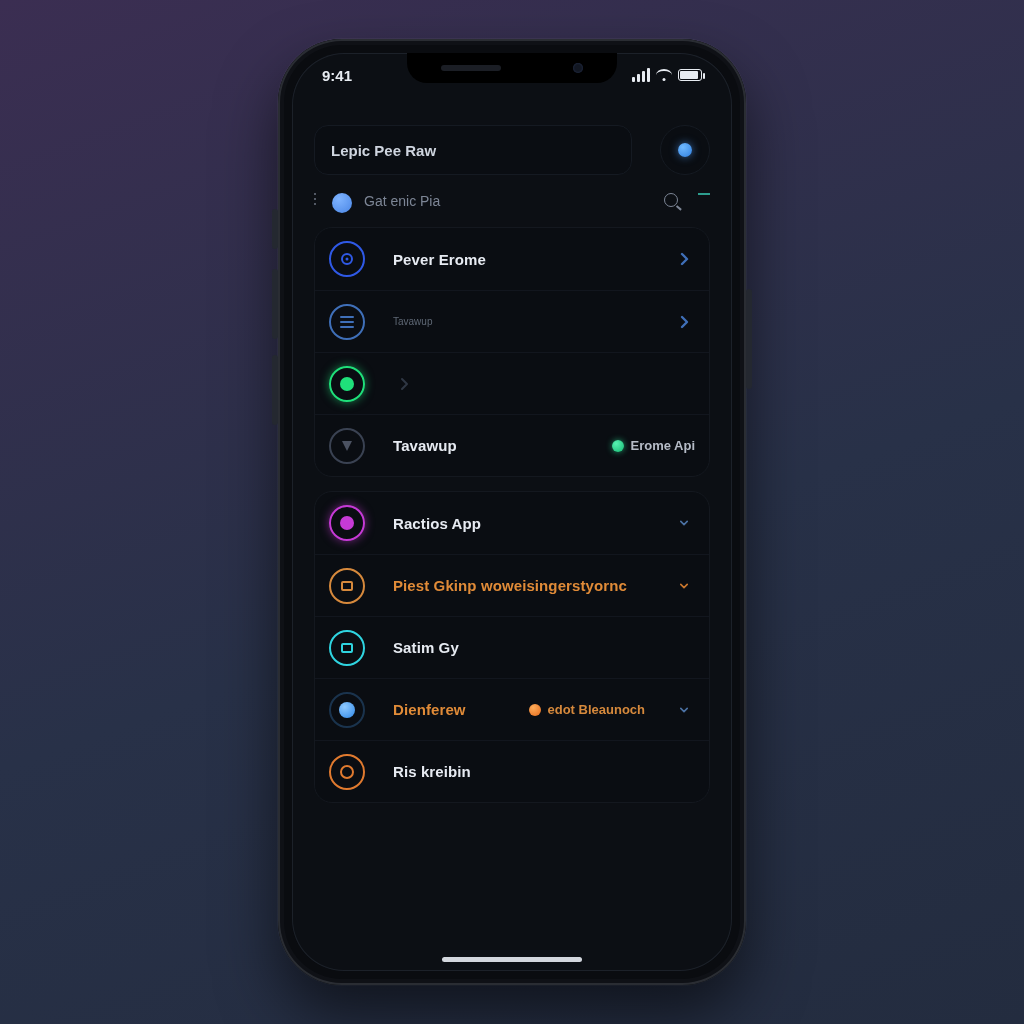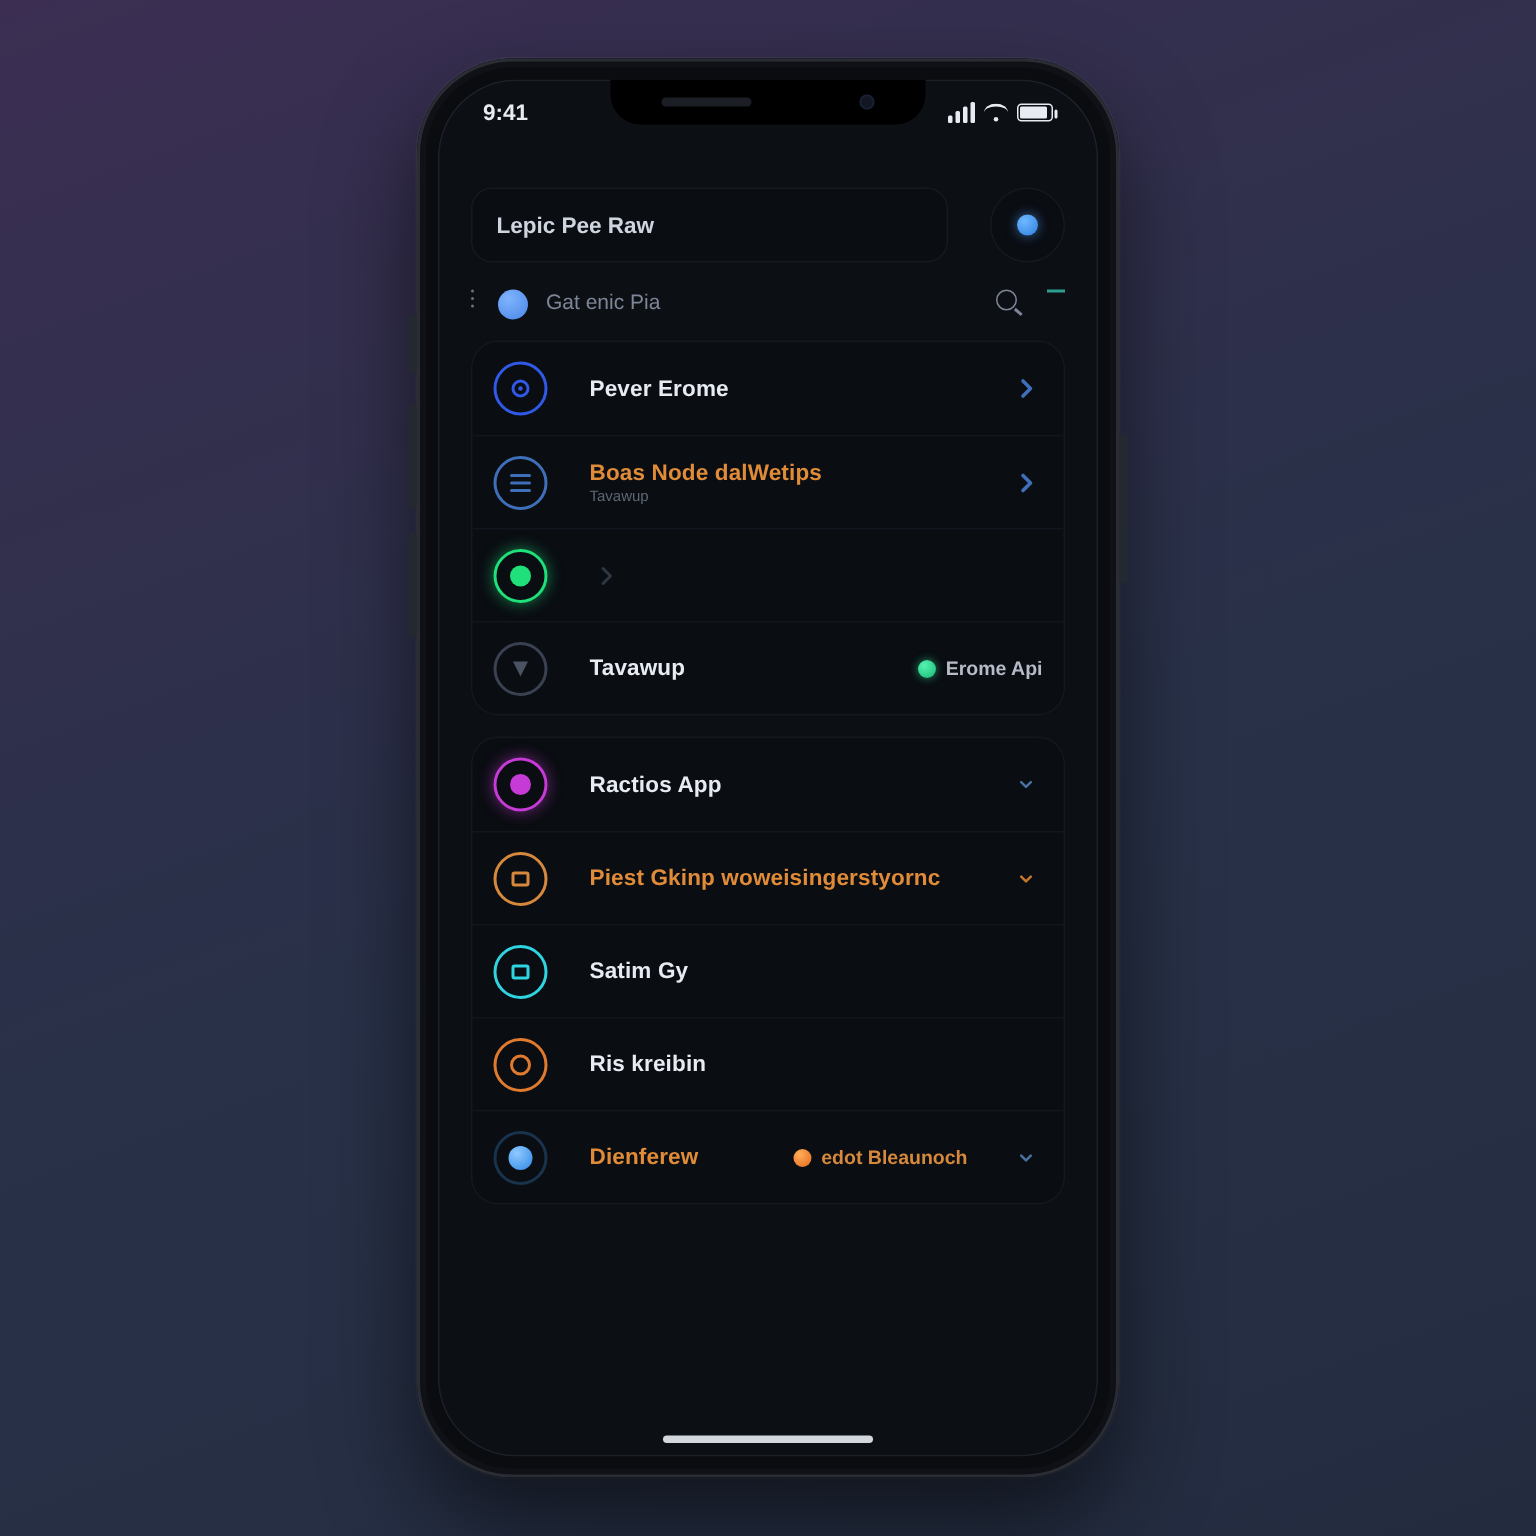--- a/index.html
+++ b/index.html
@@ -207,21 +207,20 @@
 
         <div class="row" style="--c:#3f6fb8">
           <span class="ic ring2">
               <span class="hbars">
                 <i></i>
                 <i></i>
                 <i></i>
               </span>
             </span>
           <div class="txt">
-            <span class="t1 orange">Boas Node dalWetips</span>
             <span class="t2">Tavawup</span>
           </div>
           <span class="chev">
               <svg width="12" height="14" viewBox="0 0 12 14" fill="none">
                 <path d="M4 2l5 5-5 5" stroke-width="2.4" stroke-linecap="round" stroke-linejoin="round"></path>
               </svg>
             </span>
         </div>
 
         <div class="row" style="--c:#1fe07a">
@@ -281,44 +280,44 @@
 
         <div class="row" style="--c:#2fd4e0">
           <span class="ic ring2">
               <span class="sq"></span>
             </span>
           <div class="txt">
               <span class="t1">Satim Gy</span>
             </div>
         </div>
 
-        <div class="row" style="--c:#e07a2f">
-          <span class="ic ring2">
-              <span class="hollow"></span>
-            </span>
-          <div class="txt">
-              <span class="t1">Ris kreibin</span>
-            </div>
-        </div>
-
         <div class="row" style="--c:#4aa7ff">
           <span class="ic" style="border:2px solid rgba(74,167,255,.25)">
               <span class="core" style="width:16px;height:16px;border-radius:50%;background:radial-gradient(circle at 35% 30%, #8fcaff, #2f87e6)"></span>
             </span>
           <div class="txt">
               <span class="t1 orange">Dienferew</span>
             </div>
           <span class="extra">
             <span class="mini-o"></span>
             <span>edot Bleaunoch</span>
           </span>
           <span class="chev sm">
               <svg width="14" height="12" viewBox="0 0 14 12" fill="none">
                 <path d="M3 4l4 4 4-4" stroke-width="2" stroke-linecap="round" stroke-linejoin="round"></path>
               </svg>
             </span>
         </div>
+
+        <div class="row" style="--c:#e07a2f">
+          <span class="ic ring2">
+              <span class="hollow"></span>
+            </span>
+          <div class="txt">
+              <span class="t1">Ris kreibin</span>
+            </div>
+        </div>
       </div>
     </div>
 
     <div class="homebar"></div>
   </div>
 </div>
 
 </body></html>

